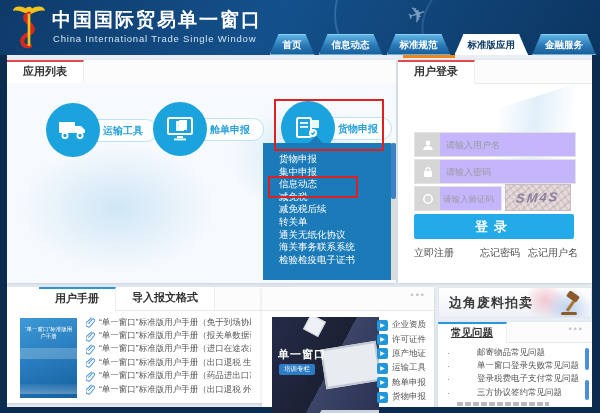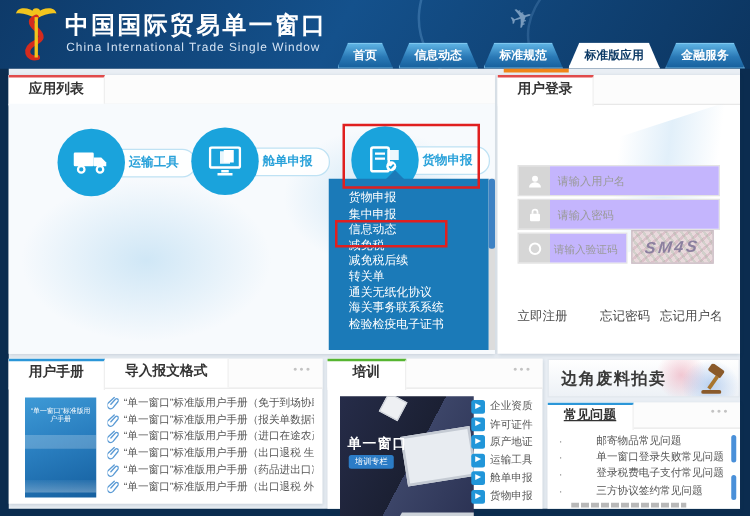--- a/index.html
+++ b/index.html
@@ -76,21 +76,21 @@
            display:flex;align-items:center;justify-content:center;cursor:pointer;box-sizing:border-box;}
   .captcha span{font-size:13px;font-weight:bold;font-style:italic;color:#8b7f9f;letter-spacing:2px;transform:skewX(-8deg) rotate(-2deg);}
   .login-btn{position:absolute;left:16px;top:154px;width:160px;height:25px;background:#23aae8;border:none;
              color:#fff;font-size:13px;font-weight:bold;letter-spacing:6px;border-radius:2px;cursor:pointer;
              font-family:"Liberation Sans","DejaVu Sans",sans-serif;}
   .login-links{position:absolute;left:16px;right:14px;top:186px;font-size:10px;color:#4a4a4a;display:flex;}
   .login-links .lnk{cursor:pointer;}
   .login-links .spacer{flex:1;}
   .login-links .lnk + .lnk{margin-left:8px;}
   
-  .man-card{left:7px;top:287px;width:251px;height:116px;}
+  .man-card{left:7px;top:287px;width:251px;height:116px;padding-left:32px;}
   .book{position:absolute;left:13px;top:31px;width:57px;height:80px;cursor:pointer;
         background:linear-gradient(160deg,#3e9ad6 0%,#2a7fc0 45%,#155f9f 100%);overflow:hidden;}
   .book-band{position:absolute;left:0;top:30px;width:57px;height:11px;background:rgba(255,255,255,.22);}
   .book-title{position:absolute;left:3px;top:8px;width:51px;font-size:5.5px;color:#fff;text-align:center;line-height:7px;}
   .book-foot{position:absolute;left:0;bottom:4px;width:57px;height:10px;
              background:linear-gradient(rgba(255,255,255,.05),rgba(255,255,255,.3));}
   .man-list{position:absolute;left:79px;top:29px;width:166px;}
   .man-row{display:flex;align-items:center;height:13.4px;cursor:pointer;}
   .man-row svg{flex:none;margin-right:4px;}
   .man-row span{font-size:8.5px;color:#555;white-space:nowrap;overflow:hidden;max-width:152px;}
@@ -258,20 +258,21 @@
         <svg width="12" height="12" viewBox="0 0 12 12">
             <circle cx="6" cy="6" r="4.2" fill="none" stroke="#fff" stroke-width="1.6"></circle>
           </svg>
       </span>
       <input type="text" style="font-size: 8.5px; padding: 0px 3px;" placeholder="请输入验证码">
     </div>
     <div class="captcha">
       <span>SM4S</span>
     </div>
 
+    <button class="login-btn">登录</button>
 
     <div class="login-links">
       <span class="lnk">立即注册</span>
       <span class="spacer"></span>
       <span class="lnk">忘记密码</span>
       <span class="lnk">忘记用户名</span>
     </div>
   </div>
 
   <div class="card man-card">
@@ -320,21 +321,20 @@
         <svg width="9" height="11" viewBox="0 0 10 12">
             <path d="M3 7 L7 2.5 a1.6 1.6 0 0 1 2.4 2.1 L5 10 a3 3 0 0 1-4.3-4.2 L6 1" fill="none" stroke="#5b9bd5" stroke-width="1.2" stroke-linecap="round"></path>
           </svg>
         <span>“单一窗口”标准版用户手册（出口退税 外贸…</span>
       </div>
     </div>
   </div>
 
   <div class="card trn-card">
     <div class="card-head">
-      <div class="card-tab acc-green" style="padding:0 20px;">培训</div>
       <span class="more-dots">•••</span>
     </div>
     <div class="trn-photo">
       <div class="trn-cube"></div>
       <div class="trn-laptop-scr"></div>
       <div class="trn-laptop-kb"></div>
       <div class="trn-title">单一窗口</div>
       <div class="trn-badge">培训专栏</div>
     </div>
     <div class="trn-list">

